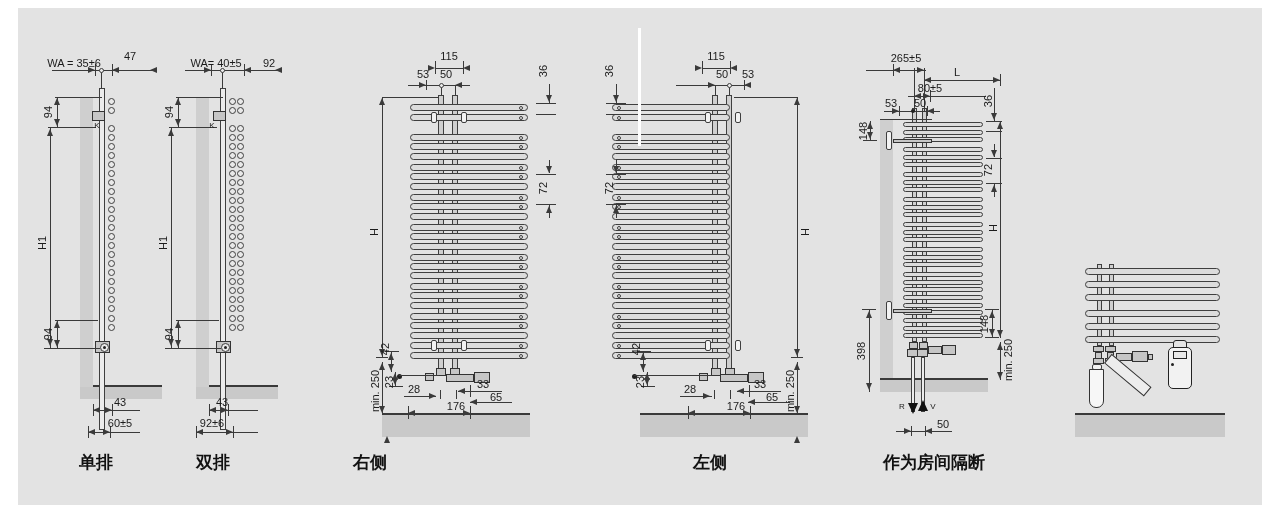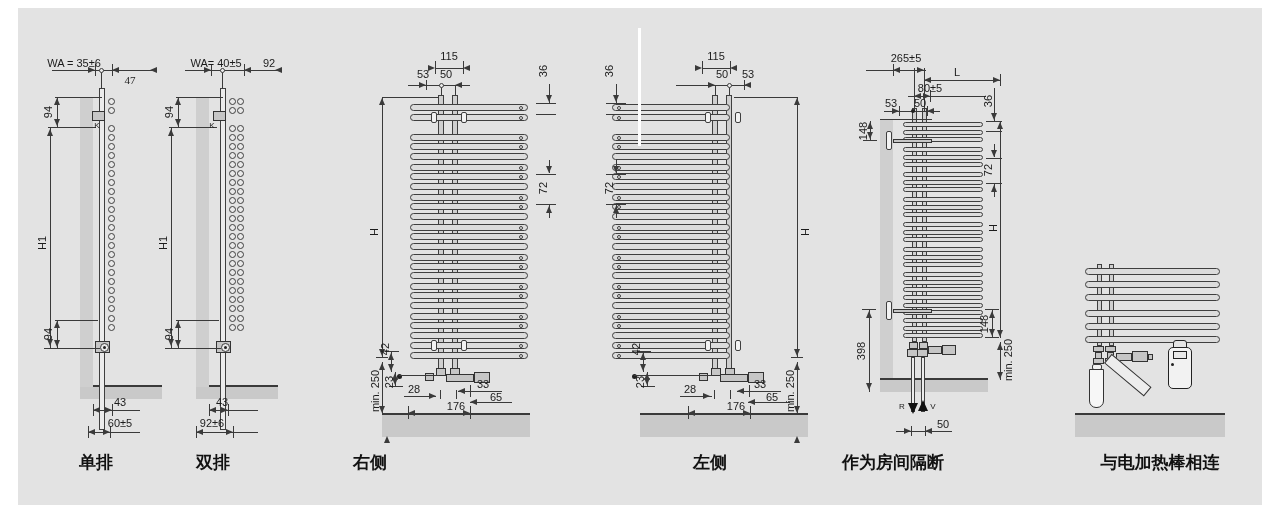--- a/index.html
+++ b/index.html
@@ -102,21 +102,21 @@
         <div class="ar d" style="left: 54px; top: 119px;"></div>
         <div class="ar u" style="left: 47px; top: 129px;"></div>
         <div class="ar d" style="left: 47px; top: 339px;"></div>
         <div class="ar u" style="left: 54px; top: 321px;"></div>
         <div class="ar d" style="left: 54px; top: 340px;"></div>
         <div class="ar l" style="left: 93px; top: 407px;"></div>
         <div class="ar r" style="left: 105px; top: 407px;"></div>
         <div class="ar l" style="left: 88px; top: 429px;"></div>
         <div class="ar r" style="left: 103px; top: 429px;"></div>
         <div class="lbl" style="left: 74px; top: 63px;">WA = 35±6</div>
-        <div class="lbl" style="left: 130px; top: 80px; font-family: Liberation Serif, serif;">47</div>
+        <div class="lbl" style="left: 130px; top: 56px;">47</div>
         <div class="lbl rot" style="left: 48px; top: 112px;">94</div>
         <div class="lbl rot" style="left: 42px; top: 243px;">H1</div>
         <div class="lbl rot" style="left: 48px; top: 334px;">94</div>
         <div class="lbl sm" style="left: 97px; top: 126px;">K</div>
         <div class="lbl" style="left: 120px; top: 402px;">43</div>
         <div class="lbl" style="left: 120px; top: 423px;">60±5</div>
       </div>
       <div class="fig">
         <div class="wall" style="left: 196px; top: 97px; width: 13px; height: 290px;"></div>
         <div class="slab" style="left: 196px; top: 387px; width: 82px; height: 12px;"></div>
@@ -613,16 +613,15 @@
         <div class="remloop" style="left: 1173px; top: 340px; width: 14px; height: 11px;"></div>
         <div class="rem" style="left: 1168px; top: 347px; width: 24px; height: 42px;"></div>
         <div class="remwin" style="left: 1173px; top: 351px; width: 14px; height: 8px;"></div>
         <div class="dot" style="left: 1170.5px; top: 362.5px; width: 3px; height: 3px;"></div>
       </div>
     </div>
   <div class="cap" style="left:96px">单排</div>
   <div class="cap" style="left:213px">双排</div>
   <div class="cap" style="left:370px">右侧</div>
   <div class="cap" style="left:710px">左侧</div>
-  <div class="cap" style="left:893px">作为房间隔断</div>
-  <div class="cap" style="left:1160px">与电加热棒相连</div>
+  <div class="cap" style="left:934px">作为房间隔断</div>
   <div class="streak" style="left:638px;top:28px;width:3px;height:118px"></div>
 </div>
 
 </body></html>

